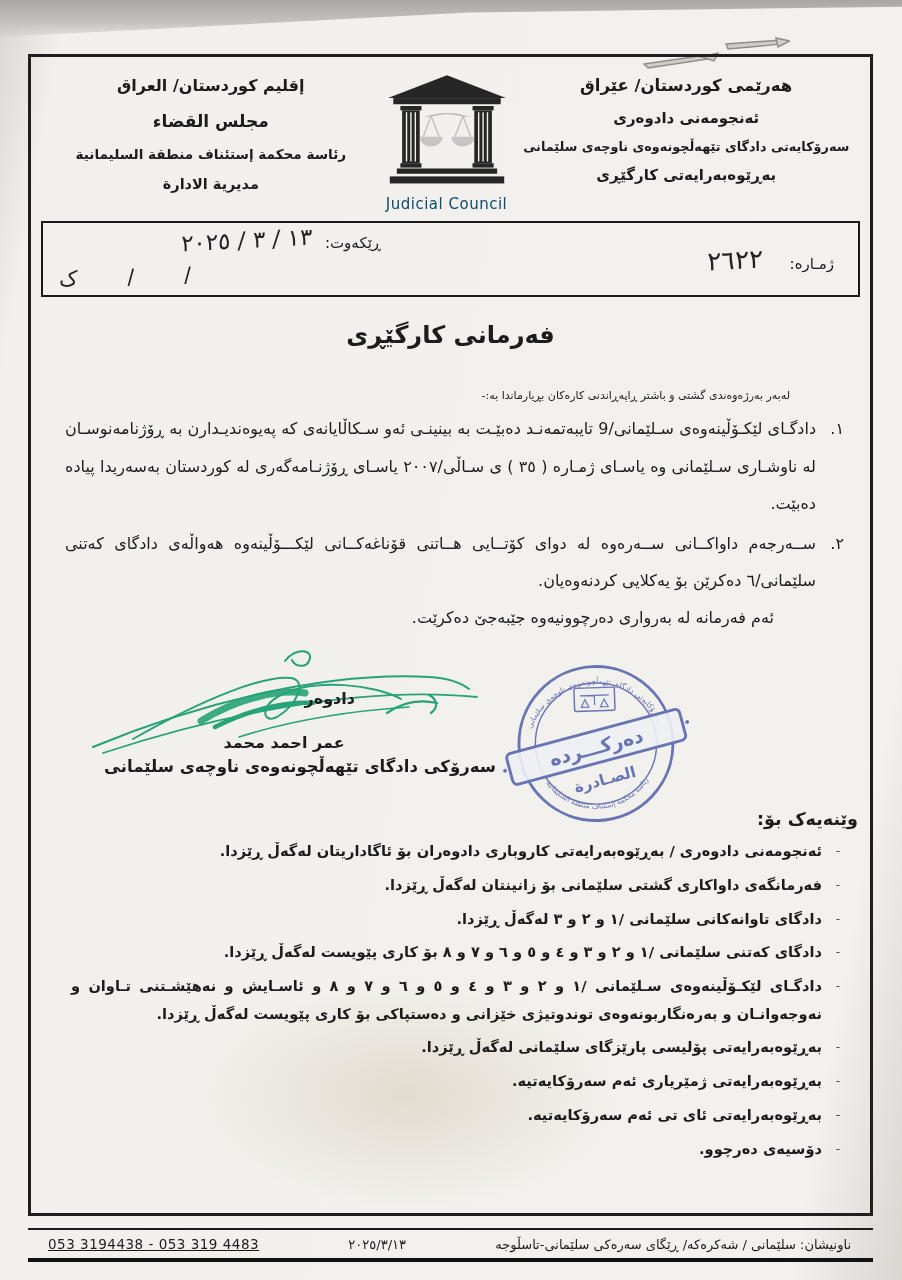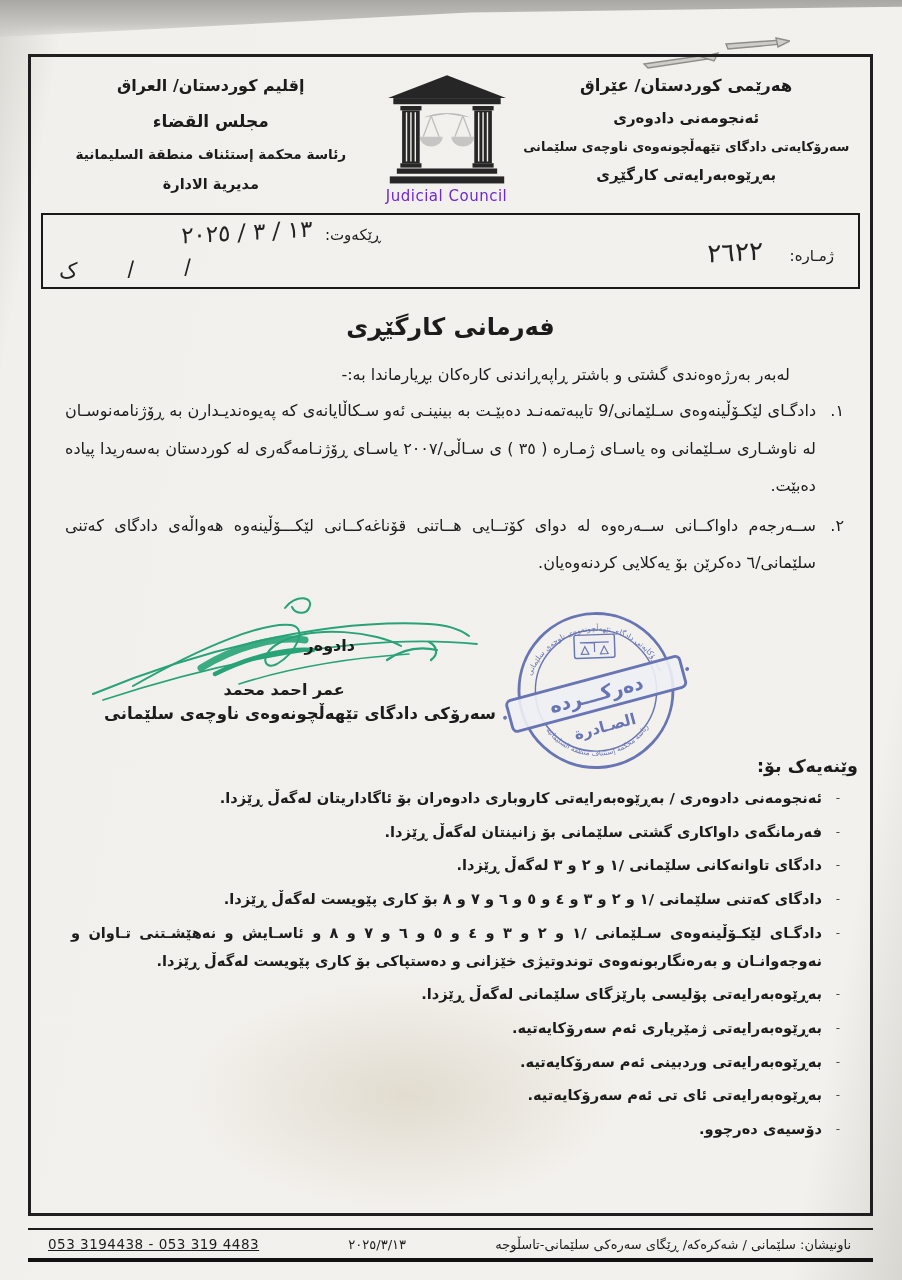--- a/index.html
+++ b/index.html
@@ -24,34 +24,34 @@
   .h-right{width:41%;line-height:2.05;}
   .h-right div{font-size:15px;}
   .h-right div:nth-child(1){font-size:16.5px;}
   .h-right div:nth-child(3){font-size:12.8px;}
   .h-left{width:40%;line-height:2.15;}
   .h-left div{font-size:16px;}
   .h-left div:nth-child(2){font-size:17px;}
   .h-left div:nth-child(3){font-size:13.6px;}
   .h-left div:nth-child(4){font-size:14.5px;}
   .h-center{width:19%;display:flex;flex-direction:column;align-items:center;}
-  .logo-caption{font-size:15px;color:#6d28d9;font-weight:normal;letter-spacing:.5px;margin-top:0px;}
+  .logo-caption{font-size:15px;color:#0c4a6e;font-weight:normal;letter-spacing:.5px;margin-top:8px;}
 
   
   .refbox{margin:8px 10px 0;height:76px;border:2.5px solid #191919;position:relative;box-sizing:border-box;}
   .ref-number{position:absolute;right:24px;top:22px;direction:rtl;font-size:15px;white-space:nowrap;}
   .hand{display:inline-block;font-size:26px;transform:rotate(-3deg) skewX(-4deg);color:#222;}
   .hand-number{letter-spacing:10px;margin-right:22px;}
   .ref-date{position:absolute;left:18px;top:4px;direction:rtl;width:320px;font-size:15px;}
   .hand-date{font-size:23px;letter-spacing:2px;margin-right:8px;}
   .ref-date-row2{position:absolute;left:16px;top:42px;width:132px;display:flex;direction:rtl;
     justify-content:space-between;font-size:21px;transform:rotate(-2deg);}
 
   .title{text-align:center;font-size:24px;font-weight:bold;margin-top:24px;}
-  .intro{direction:rtl;margin:24px 54px 0 60px;font-size:16px;text-indent:26px;}
+  .intro{direction:rtl;margin:40px 54px 0 60px;font-size:11px;text-indent:26px;}
 
   .orders{direction:rtl;margin:8px 26px 0 34px;}
   .order{display:flex;direction:rtl;font-size:16px;line-height:2.35;margin-top:2px;}
   .order .num{flex:none;width:28px;}
   .order .txt{flex:1;text-align:justify;text-align-last:right;}
   .effective{direction:rtl;margin:0 96px 0 0;font-size:16px;line-height:2.2;}
 
   
   .sig{position:relative;height:158px;margin-top:14px;}
   .sig-svg{position:absolute;left:58px;top:-8px;width:400px;height:120px;}
@@ -151,20 +151,21 @@
   <div class="orders">
     <div class="order">
       <span class="num">١.</span>
       <span class="txt">دادگـای لێکـۆڵینەوەی سـلێمانی/9 تایبەتمەنـد دەبێـت بە بینینـی ئەو سـکاڵایانەی کە پەیوەندیـدارن بە ڕۆژنامەنوسـان لە ناوشـاری سـلێمانی وە یاسـای ژمـارە ( ٣٥ ) ی سـاڵی/٢٠٠٧ یاسـای ڕۆژنـامەگەری لە کوردستان بەسەریدا پیادە دەبێت.</span>
     </div>
     <div class="order">
       <span class="num">٢.</span>
       <span class="txt">ســەرجەم داواکــانی ســەرەوە لە دوای کۆتــایی هــاتنی قۆناغەکــانی لێکـــۆڵینەوە هەواڵەی دادگای کەتنی سلێمانی/٦ دەکرێن بۆ یەکلایی کردنەوەیان.</span>
     </div>
   </div>
+  <div class="effective">ئەم فەرمانە لە بەرواری دەرچوونیەوە جێبەجێ دەکرێت.</div>
 
   <div class="sig">
     <svg class="sig-svg" viewBox="0 0 400 120">
       <g stroke="#27a377" fill="none" stroke-linecap="round">
         <path d="M4,106 C100,66 230,30 340,36 C360,37 372,42 380,48" stroke-width="2"></path>
         <path d="M14,112 C130,74 270,44 388,56" stroke-width="1.8"></path>
         <path d="M44,98 C118,56 176,34 202,37 C220,40 206,66 188,76 C174,83 170,66 190,55 C225,36 288,44 312,58" stroke-width="2"></path>
         <path d="M112,80 C148,58 188,48 216,52" stroke-width="7" opacity="0.9"></path>
         <path d="M126,86 C162,68 198,60 224,62" stroke-width="4.5"></path>
         <path d="M196,20 C206,6 226,8 220,20 C217,27 206,26 203,19" stroke-width="2"></path>
@@ -205,21 +206,21 @@
 
   <div class="copy-h">وێنەیەک بۆ:</div>
   <div class="copies">
     <div class="copy"><span class="dash">-</span><span>ئەنجومەنی دادوەری / بەڕێوەبەرایەتی کاروباری دادوەران بۆ ئاگاداریتان لەگەڵ ڕێزدا.</span></div>
     <div class="copy"><span class="dash">-</span><span>فەرمانگەی داواکاری گشتی سلێمانی بۆ زانینتان لەگەڵ ڕێزدا.</span></div>
     <div class="copy"><span class="dash">-</span><span>دادگای تاوانەکانی سلێمانی /١ و ٢ و ٣ لەگەڵ ڕێزدا.</span></div>
     <div class="copy"><span class="dash">-</span><span>دادگای کەتنی سلێمانی /١ و ٢ و ٣ و ٤ و ٥ و ٦ و ٧ و ٨ بۆ کاری پێویست لەگەڵ ڕێزدا.</span></div>
     <div class="copy"><span class="dash">-</span><span>دادگـای لێکـۆڵینەوەی سـلێمانی /١ و ٢ و ٣ و ٤ و ٥ و ٦ و ٧ و ٨ و ئاسـایش و نەهێشـتنی تـاوان و نەوجەوانـان و بەرەنگاربونەوەی توندوتیژی خێزانی و دەستپاکی بۆ کاری پێویست لەگەڵ ڕێزدا.</span></div>
     <div class="copy"><span class="dash">-</span><span>بەڕێوەبەرایەتی پۆلیسی پارێزگای سلێمانی لەگەڵ ڕێزدا.</span></div>
     <div class="copy"><span class="dash">-</span><span>بەڕێوەبەرایەتی ژمێریاری ئەم سەرۆکایەتیە.</span></div>
-    <div class="copy"><span class="dash">-</span><span>بەڕێوەبەرایەتی وردبینی ئەم سەرۆکایەتیە.</span></div>
+    <div class="copy"><span class="dash">-</span></div>
     <div class="copy"><span class="dash">-</span><span>بەڕێوەبەرایەتی ئای تی ئەم سەرۆکایەتیە.</span></div>
     <div class="copy"><span class="dash">-</span><span>دۆسیەی دەرچوو.</span></div>
   </div>
 </div>
 
 <div class="footer">
   <span class="f-address">ناونیشان: سلێمانی / شەکرەکە/ ڕێگای سەرەکی سلێمانی-تاسڵوجە</span>
   <span class="f-date">٢٠٢٥/٣/١٣</span>
   <span class="f-phones">053 3194438 - 053 319 4483</span>
 </div>

